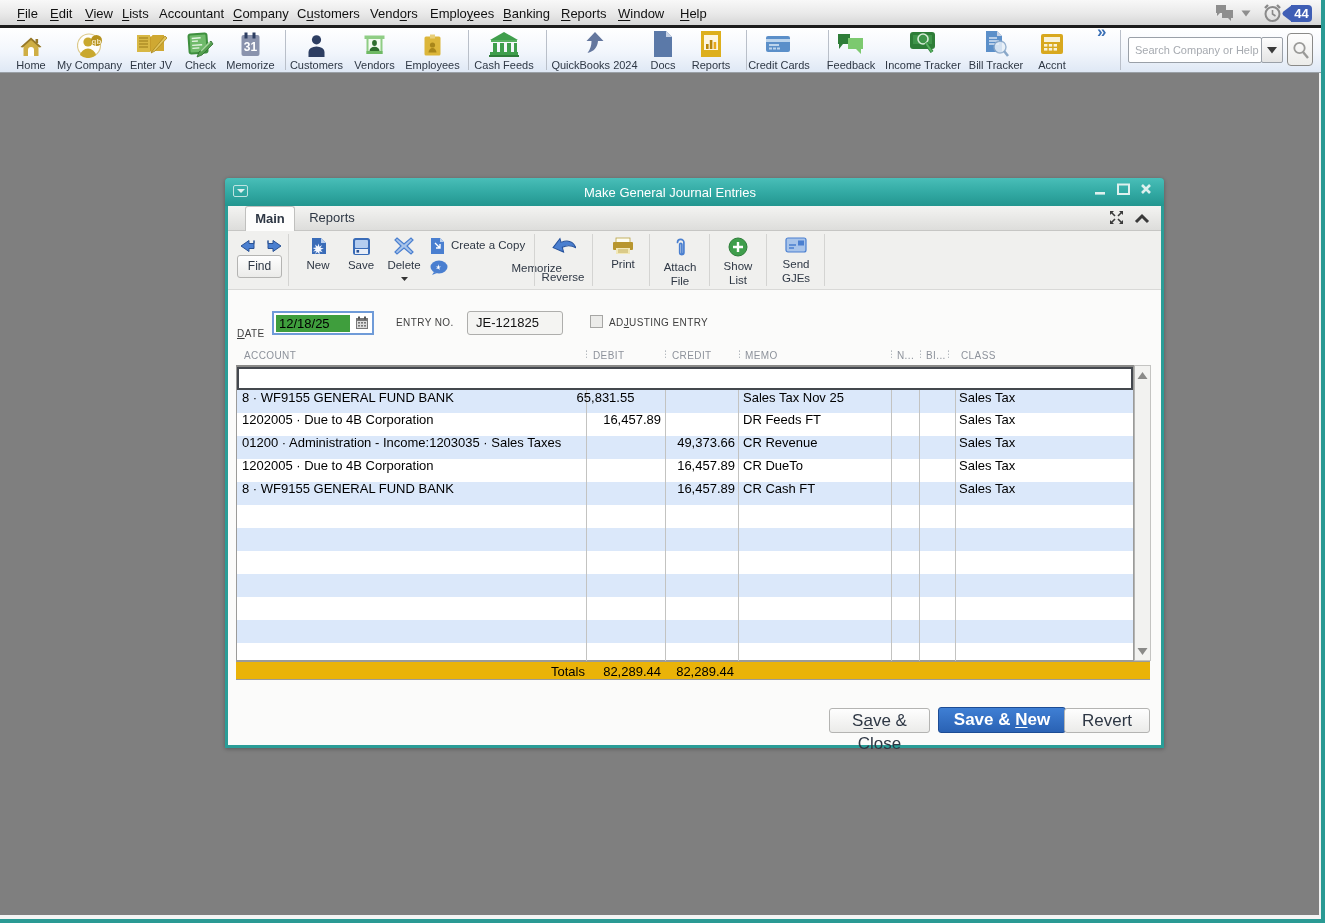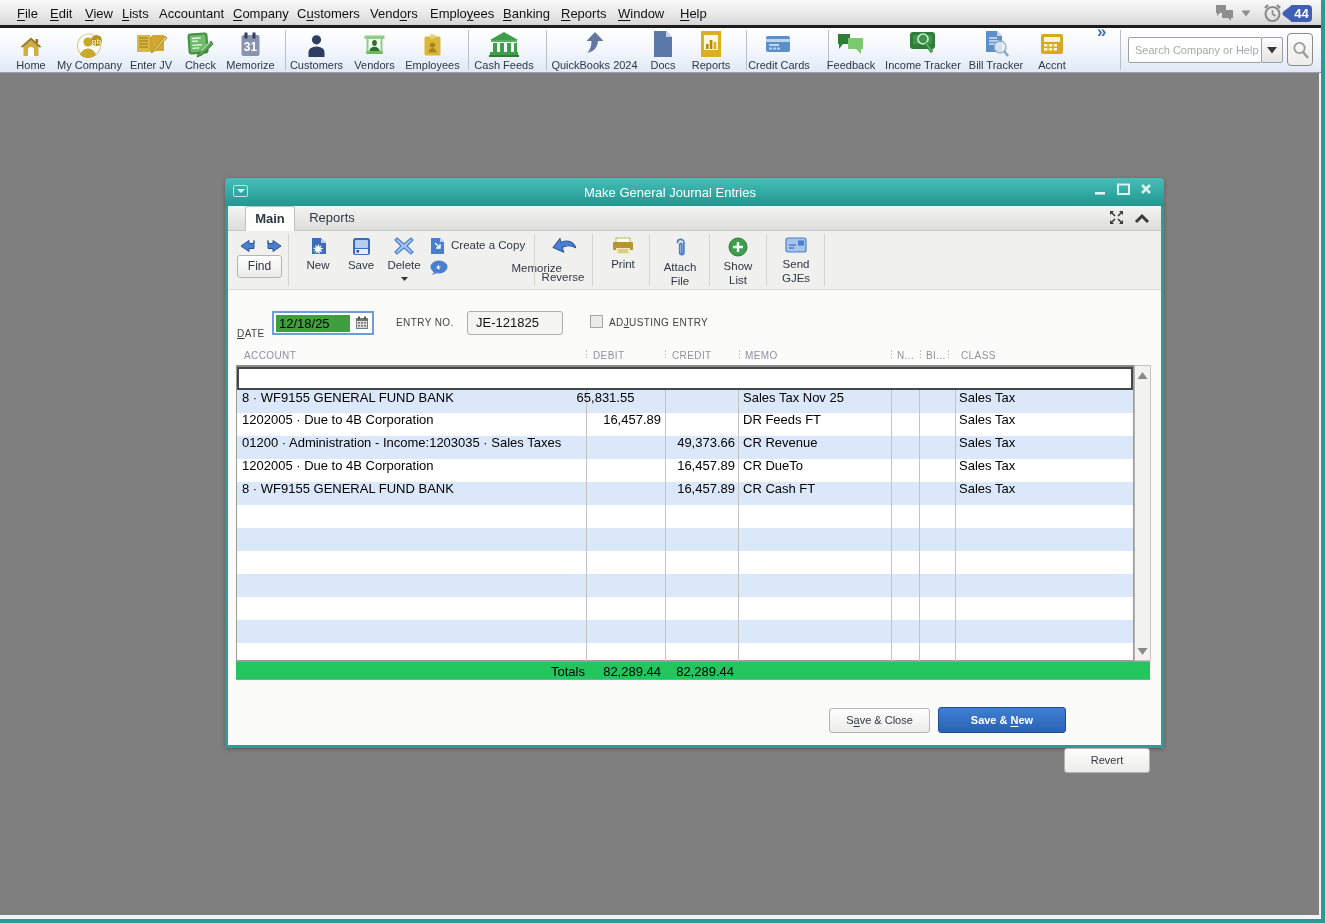--- a/index.html
+++ b/index.html
@@ -74,30 +74,30 @@
 
 .hdrlbl { position:absolute; top:0; font-size:10px; color:#8d929b; letter-spacing:0.4px; }
 .hdrdots { position:absolute; top:0px; font-size:9px; color:#9aa0a8; letter-spacing:0; }
 #tbl { left:236px; top:365px; width:898px; height:296px; background:#fff; border:1px solid #9b9b99; border-top:2px solid #8a8a88;}
 .row { position:absolute; left:0; width:896px; height:23px; }
 .rowblue { background:#dbe8fa; }
 .cell { position:absolute; top:3px; font-size:13px; color:#000; white-space:nowrap;margin-top:19px; }
 .vline { position:absolute; top:0; width:1px; background:#c3c3c1; }
 #selrow { position:absolute; left:0px; top:0px; width:896px; height:23px; border:2px solid #44484e; background:#fff;}
 #scrollbar { left:1134px; top:365px; width:17px; height:296px; background:#f2f2f0; border:1px solid #c4c4c2; border-left:1px solid #b4b4b2;}
-#totrow { left:236px; top:661px; width:914px; height:19px; background:#22c55e; border-top:1px solid #9b9b99; border-bottom:1px solid #9b9b99; font-size:13px; color:#000;}
-
-
-.btn { position:absolute; height:25px; border-radius:3px; font-size:11px; text-align:center; }
+#totrow { left:236px; top:661px; width:914px; height:19px; background:#eab308; border-top:1px solid #9b9b99; border-bottom:1px solid #9b9b99; font-size:13px; color:#000;}
+
+
+.btn { position:absolute; height:25px; border-radius:3px; font-size:17px; text-align:center; }
 #btn-sc { left:829px; top:708px; width:101px; background:linear-gradient(#fefefe,#ebebe9);
   border:1px solid #b4b4b2; color:#2e3744; line-height:23px; }
 #btn-sn { left:938px; top:707px; width:128px; height:26px; background:linear-gradient(#3f7fd4,#2a62b4);
   border:1px solid #1d4c94; color:#fff; font-weight:bold; line-height:24px;}
 #btn-rv { left:1064px; top:708px; width:86px; background:linear-gradient(#fefefe,#ebebe9);
-  border:1px solid #b4b4b2; color:#2e3744; line-height:23px;margin-top:40px;}
+  border:1px solid #b4b4b2; color:#2e3744; line-height:23px;}
 u.b { text-decoration:underline; text-underline-offset:2px;}
 </style>
 </head>
 <body>
 
 <div class="abs" id="menubar">
   <span class="mi" style="left:17px"><u>F</u>ile</span>
   <span class="mi" style="left:50px"><u>E</u>dit</span>
   <span class="mi" style="left:85px"><u>V</u>iew</span>
   <span class="mi" style="left:122px"><u>L</u>ists</span>

